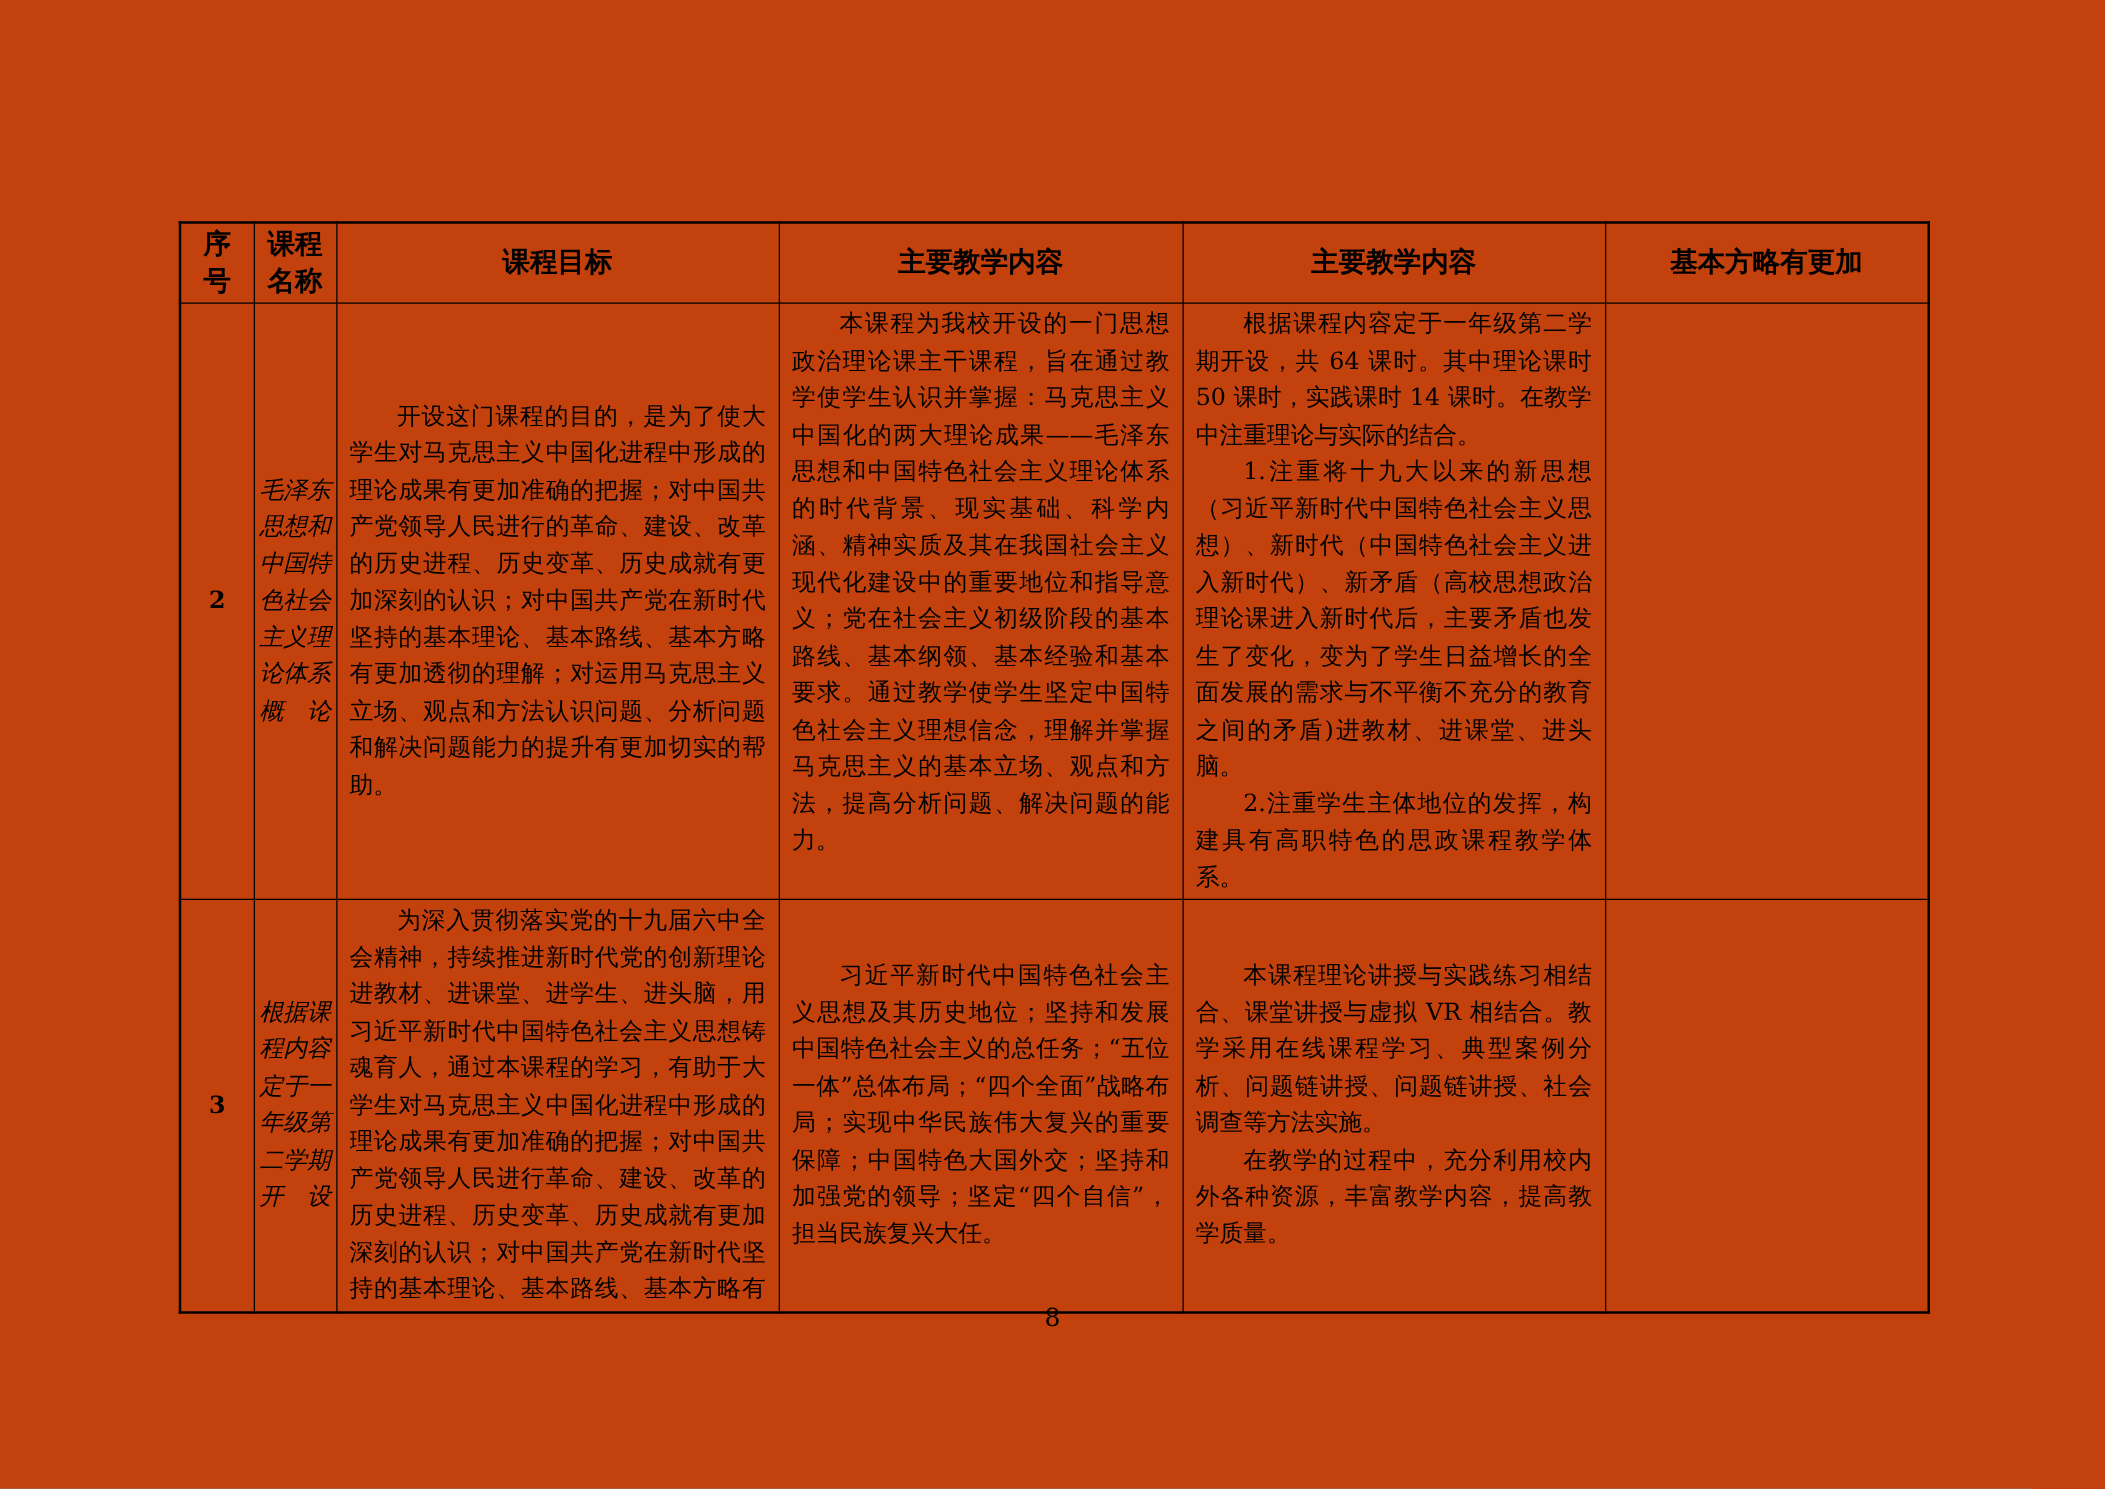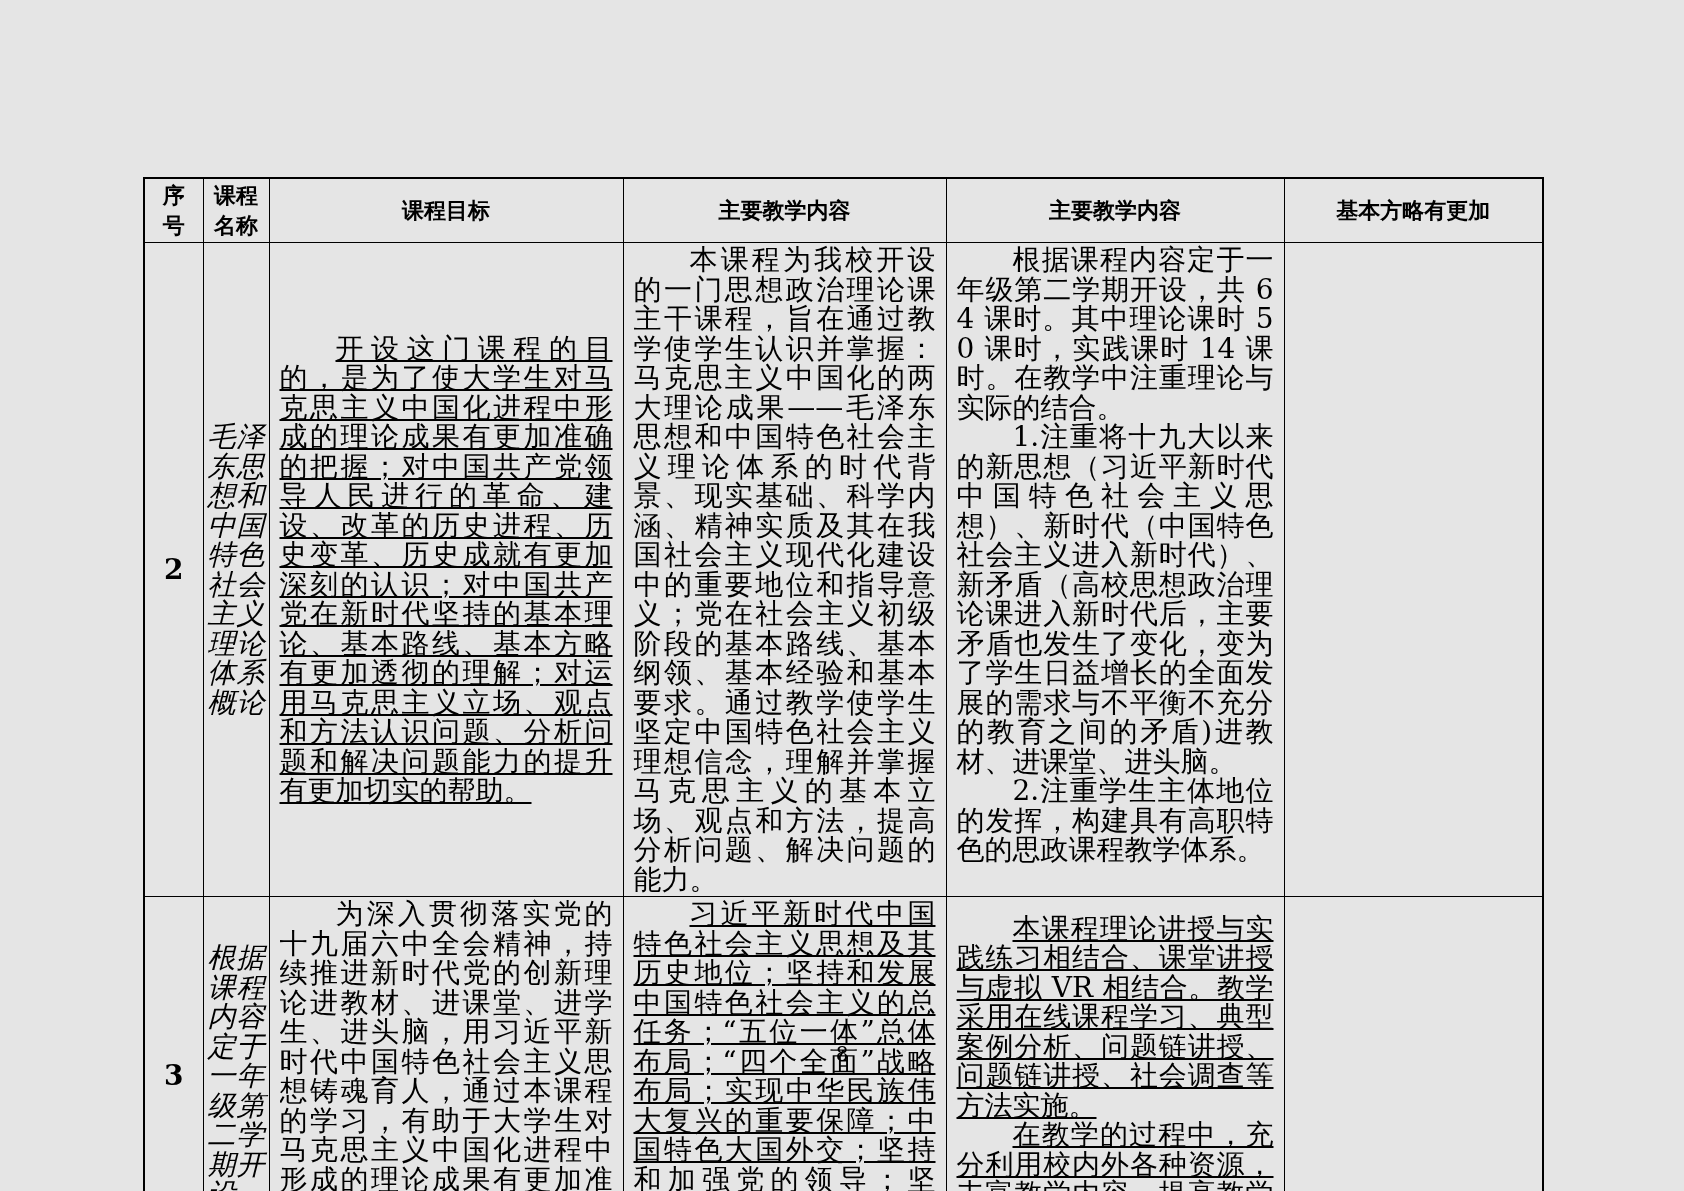--- a/index.html
+++ b/index.html
@@ -1,37 +1,37 @@
 <!DOCTYPE html>
 <html><head>
 <meta charset="utf-8">
 <style>
   html, body { margin: 0; padding: 0; background: #888; }
   .page {
     position: relative;
     width: 1684px;
     height: 1191px;
-    background: #e5e5e5;
+    background: #c2410c;
     font-family: "DejaVu Serif", "Liberation Serif", serif;
     color: #000;
     overflow: hidden;
   }
   table.course-table {
     position: absolute;
     left: 143px;
     top: 177px;
     width: 1399px;
     border-collapse: collapse;
     table-layout: fixed;
     border: 2px solid #000;
   }
   .course-table th, .course-table td {
     border: 1.6px solid #000;
     padding: 2px 10px;
-    font-size: 28px;
+    font-size: 19px;
     line-height: 29.5px;
     overflow: hidden;
   }
   .course-table th {
     font-weight: bold;
     font-size: 22px;
     text-align: center;
     vertical-align: middle;
     padding: 2px 2px;
   }
@@ -52,21 +52,21 @@
     padding: 2px 4px;
     font-style: italic;
   }
   .name-text {
     text-align: justify;
     text-align-last: justify;
     word-break: break-all;
     line-height: 29.5px;
   }
   td.vtop { vertical-align: top; }
-  td.vmid { vertical-align: middle; text-decoration: underline; }
+  td.vmid { vertical-align: middle; }
   .para {
     margin: 0;
     text-indent: 2em;
     text-align: justify;
     word-break: break-all;
   }
   .clip { max-height: 324px; overflow: hidden; }
   .page-number {
     position: absolute;
     top: 1042px;

